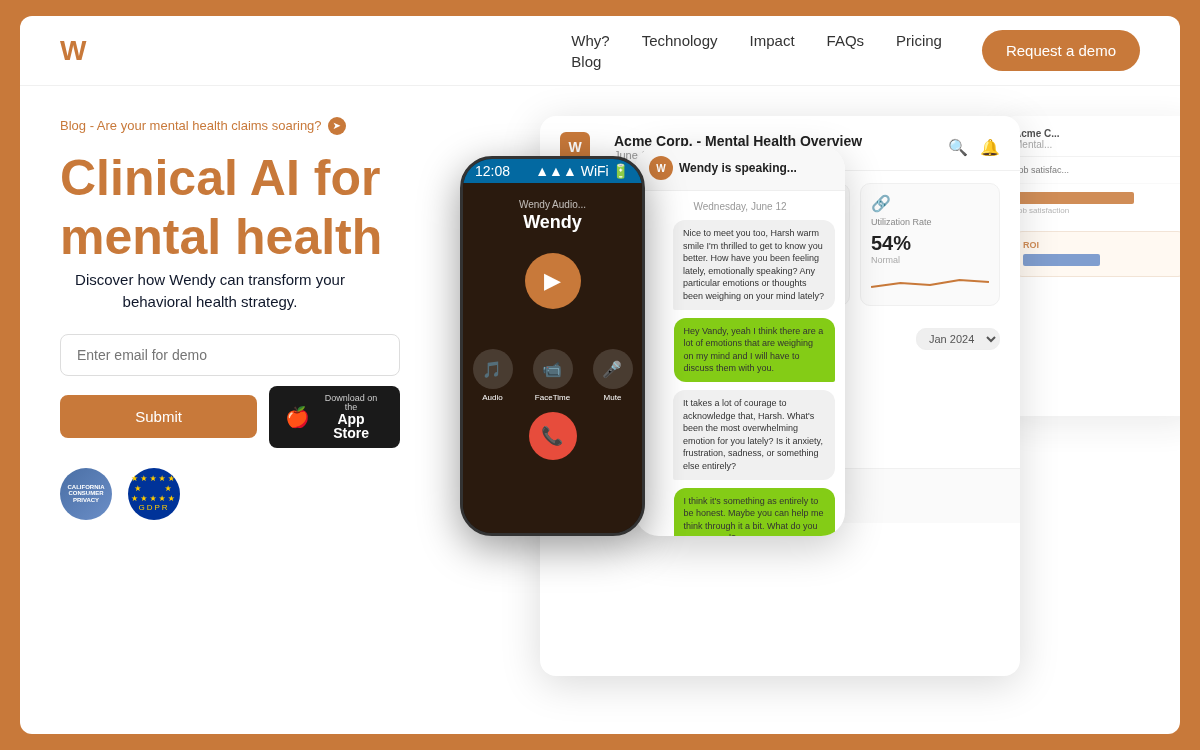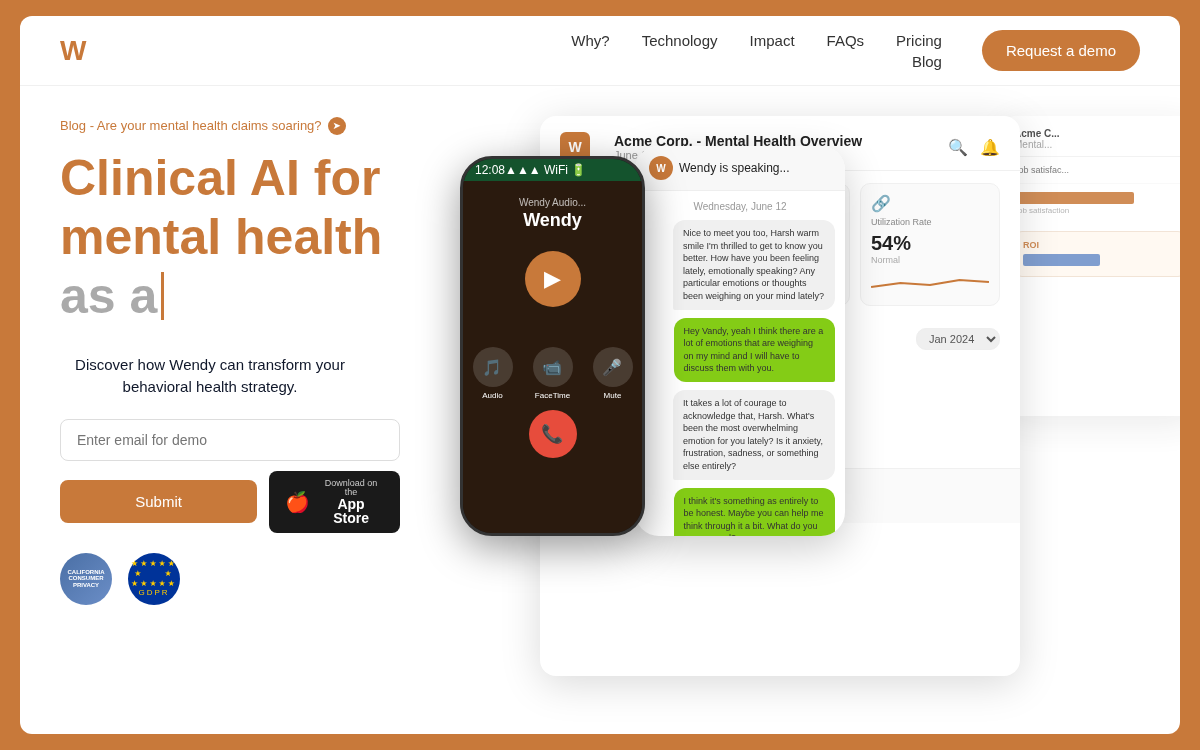--- a/index.html
+++ b/index.html
@@ -33,21 +33,21 @@
     .logo {
       font-size: 28px;
       font-weight: 700;
       color: #c8793a;
       margin-right: auto;
       letter-spacing: -1px;
     }
     .nav-row {
       display: flex;
       flex-direction: column;
-      align-items: flex-end;
+      align-items: flex-start;
       gap: 4px;
     }
     .nav-top-row {
       display: flex;
       gap: 32px;
       align-items: center;
     }
     .nav-bottom-row {
       display: flex;
       gap: 32px;
@@ -391,25 +391,26 @@
       width: 185px;
       height: 380px;
       background: #1a1a1a;
       border-radius: 32px;
       box-shadow: 0 12px 40px rgba(0,0,0,0.4);
       overflow: hidden;
       z-index: 4;
       border: 3px solid #333;
     }
     .phone-status-bar {
-      background: #14532d;
-      display: flex;
+      background: #0369a1;
+      display: flex;
+      justify-content: space-between;
       align-items: center;
       padding: 4px 12px;
-      font-size: 12px;
+      font-size: 14px;
       color: #fff;
     }
     .phone-content {
       background: #2a1a0e;
       height: calc(100% - 20px);
       display: flex;
       flex-direction: column;
       align-items: center;
       padding: 16px 12px 10px;
     }
@@ -497,21 +498,21 @@
       border-radius: 50%;
       display: flex;
       align-items: center;
       justify-content: center;
       color: #fff;
       font-size: 10px;
       font-weight: 700;
     }
     .chat-name {
       font-size: 12px;
-      font-weight: 400;
+      font-weight: 700;
       color: #222;
     }
     .chat-messages {
       padding: 10px 10px;
       display: flex;
       flex-direction: column;
       gap: 8px;
       overflow: hidden;
     }
     .chat-date-label {
@@ -618,24 +619,20 @@
   <section class="hero">
 
     <div class="hero-left">
       <a class="blog-link">
         <span>Blog - Are your mental health claims soaring?</span>
         <span class="blog-link-icon">➤</span>
       </a>
 
       <h1 class="hero-heading">Clinical AI for</h1>
       <h1 class="hero-heading">mental health</h1>
-      <h1 class="hero-heading-gray">
-        <span>as a</span>
-          <span class="cursor-blink"></span>
-      </h1>
 
       <p class="hero-sub">Discover how Wendy can transform your behavioral health strategy.</p>
 
       <div class="email-form">
         <input class="email-input" type="email" placeholder="Enter email for demo" style="">
         <div class="form-row">
           <button class="submit-btn">Submit</button>
           <button class="appstore-btn">
             <span class="appstore-icon">🍎</span>
             <div>

